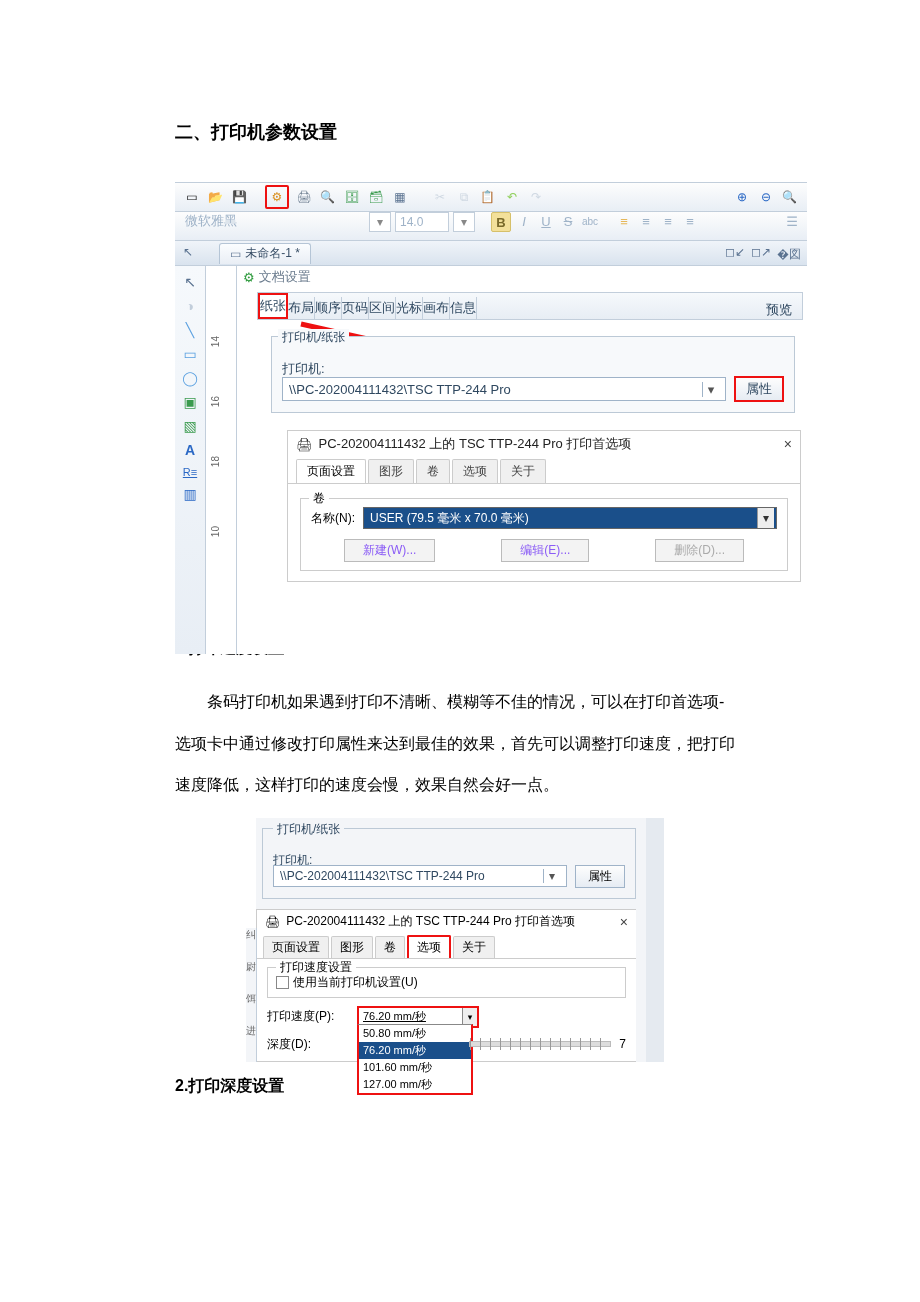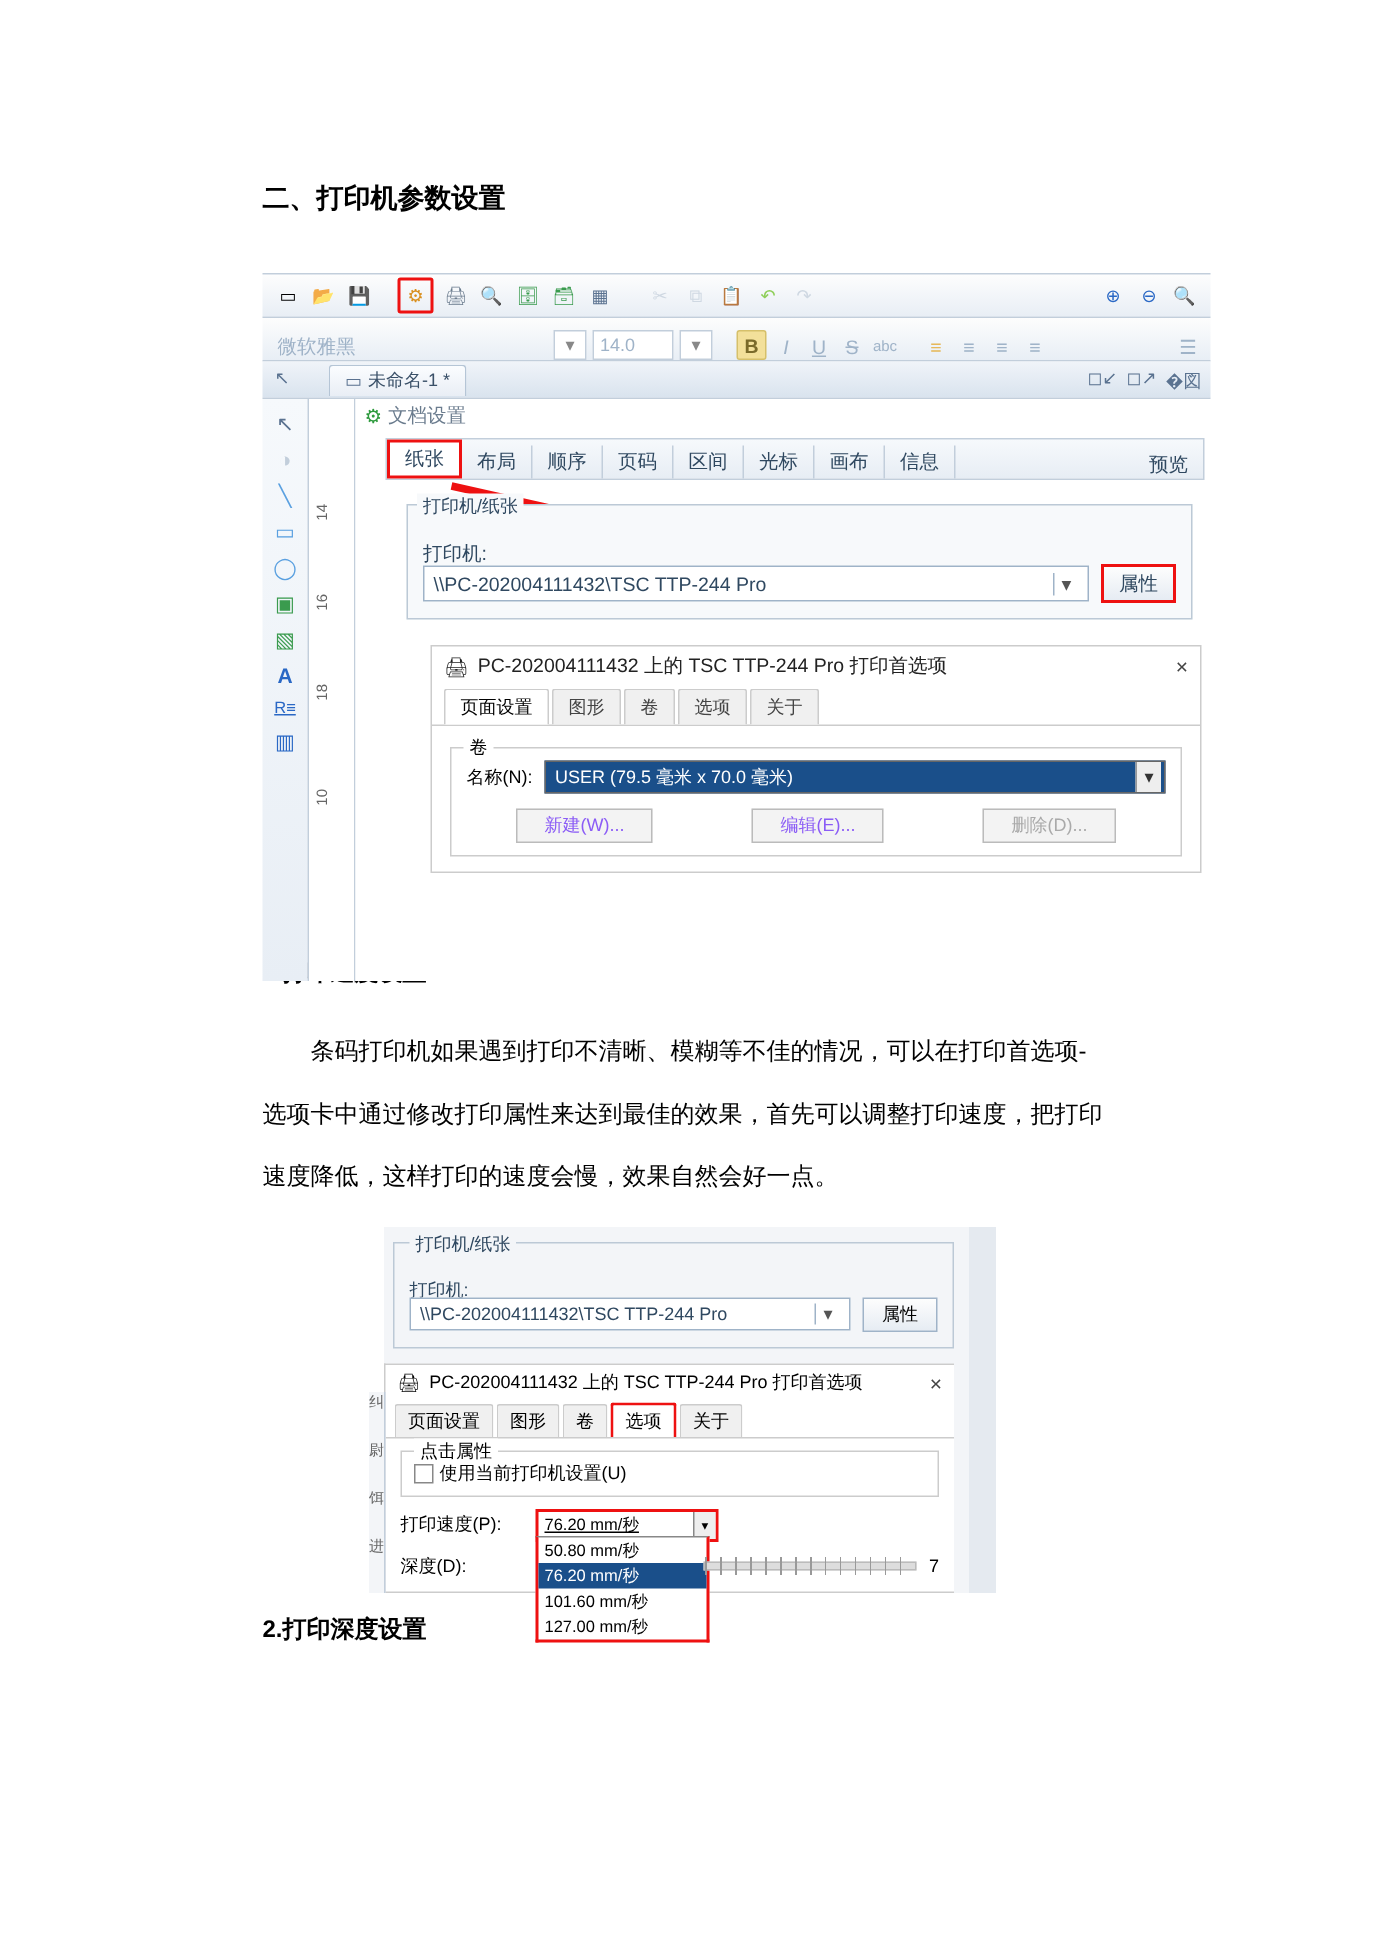--- a/index.html
+++ b/index.html
@@ -54,21 +54,21 @@
   .ticn {
     width: 18px; height: 18px; display: flex; align-items: center; justify-content: center;
     border-radius: 2px;
   }
   .red-box { border: 2px solid #e11; padding: 1px; }
   .shot1 .toolbar2 {
     height: 28px;
     background: linear-gradient(#fdfdfd,#e8eef5);
     border-bottom: 1px solid #c2cedb;
     display: flex;
-    align-items: flex-end;
+    align-items: flex-start;
     gap: 4px;
     padding: 0 6px;
     color: #9fb3c8;
     font-size: 13px;
   }
   .fontname { width: 180px; color:#9fb3c8; padding-left:4px;}
   .combo { border:1px solid #c2cedb; background:#fff; height:18px; display:flex; align-items:center; padding:0 4px; font-size:12px; }
   .combo .dd { width:12px; text-align:center; color:#888; }
   .shot1 .tabbar {
     height: 24px;
@@ -134,21 +134,21 @@
     position:absolute;
     left: 20px; top: 26px; right: 4px;
     height: 26px;
     background: linear-gradient(#f6f9fc,#e7edf4);
     border: 1px solid #c2cedb;
     display:flex;
     align-items:flex-end;
   }
   .tabs-row .tab {
     height: 22px;
-    padding: 0 10px;
+    padding: 0 0;
     display:flex; align-items:center;
     font-size: 13px;
     color: #2f4860;
     border-right: 1px solid #c2cedb;
     position:relative;
   }
   .tabs-row .tab.first { border:2px solid #e11; border-bottom:2px solid #e11; background:#fff; }
   .tabs-row .preview {
     margin-left:auto;
     padding: 0 10px;
@@ -483,21 +483,21 @@
         </div>
         <div class="pref2-tabs">
           <span class="pt">页面设置</span>
           <span class="pt">图形</span>
           <span class="pt">卷</span>
           <span class="pt redbox">选项</span>
           <span class="pt">关于</span>
         </div>
         <div class="pref2-body">
           <div class="pg2">
-            <span class="pgt">点击属性</span>
+            <span class="pgt">打印速度设置</span>
             <div class="chk">
               <span class="box"></span>
               <span>使用当前打印机设置(U)</span>
             </div>
           </div>
           <div class="prow3">
             <span style="width:80px">打印速度(P):</span>
             <div class="speed-combo-wrap">
               <div class="speed-combo">
                 <span>76.20 mm/秒</span>

